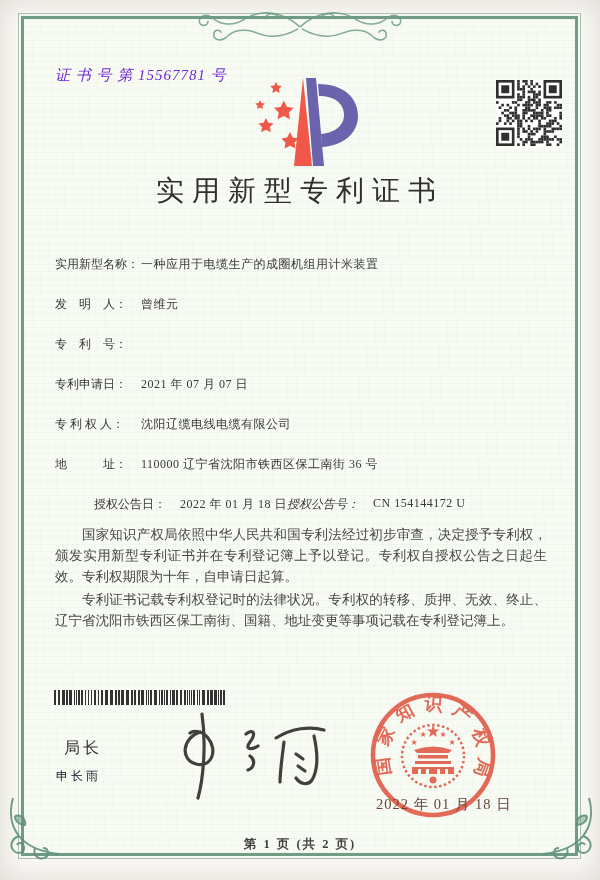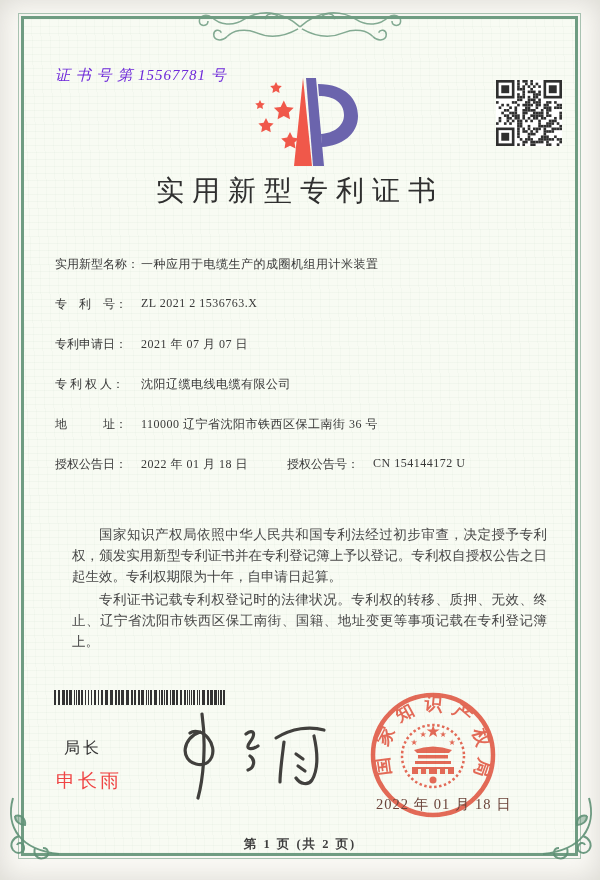--- a/index.html
+++ b/index.html
@@ -27,28 +27,28 @@
   .logo{left:246px;top:70px;}
   .qr{left:496px;top:80px;}
   .title{
     left:0;top:172px;width:100%;text-align:center;
     font-size:28px;letter-spacing:8px;color:#2f2f2f;font-weight:500;
   }
   .fields{left:55px;top:250px;width:492px;font-size:12px;color:#383838;}
   .frow{display:flex;height:40px;align-items:flex-start;padding-top:6px;box-sizing:border-box;}
   .flabel{flex:0 0 86px;white-space:pre;}
   .fvalue{letter-spacing:.5px;}
-  .fpair{display:flex;flex:0 0 232px;}
+  .fpair{display:flex;flex:0 0 232px;justify-content:flex-end;}
   .fpair2{display:flex;}
-  .fpair2 .flabel{flex:0 0 86px;}
+  .fpair2 .flabel{flex:0 0 86px;font-style:italic;}
   .body-text{left:55px;top:524px;width:492px;font-size:13.5px;line-height:21px;color:#474747;text-align:justify;}
-  .body-text p{margin:0 0 2px 17px;text-indent:2em;}
+  .body-text p{margin:0 0 2px 0;text-indent:2em;}
   .barcode{left:52px;top:690px;}
   .officer-title{left:64px;top:738px;font-size:16px;letter-spacing:3px;color:#333;font-family:"Liberation Sans","DejaVu Sans",sans-serif;}
-  .officer-name{left:56px;top:768px;font-size:19px;letter-spacing:3px;color:#ef4444;font-family:"Liberation Sans","DejaVu Sans",sans-serif;}
+  .officer-name{left:56px;top:768px;font-size:12px;letter-spacing:3px;color:#0f172a;font-family:"Liberation Sans","DejaVu Sans",sans-serif;}
   .sig{left:148px;top:700px;}
   .seal{left:368px;top:690px;mix-blend-mode:multiply;opacity:.88;}
   .seal-date{left:376px;top:795px;font-size:14.5px;letter-spacing:1px;color:#6b443a;z-index:5;}
   .footer{left:0;top:836px;width:100%;text-align:center;font-size:12.5px;letter-spacing:2px;color:#3f3f3f;font-weight:bold;}
   .orn-top{left:185px;top:1px;}
   .orn-bl{left:5px;top:792px;}
   .orn-br{left:527px;top:792px;}
   svg{display:block;}
 </style>
 </head>
@@ -333,22 +333,25 @@
     </svg>
 
   <div class="abs title">实用新型专利证书</div>
 
   <div class="abs fields">
     <div class="frow">
       <span class="flabel">实用新型名称：</span>
       <span class="fvalue">一种应用于电缆生产的成圈机组用计米装置</span>
     </div>
     <div class="frow">
+      <span class="flabel">发　明　人：</span>
+      <span class="fvalue">曾维元</span>
+    </div>
+    <div class="frow">
       <span class="flabel">专　利　号：</span>
-      <span class="fvalue">ZL 2021 2 1536763.X</span>
     </div>
     <div class="frow">
       <span class="flabel">专利申请日：</span>
       <span class="fvalue">2021 年 07 月 07 日</span>
     </div>
     <div class="frow">
       <span class="flabel">专 利 权 人：</span>
       <span class="fvalue">沈阳辽缆电线电缆有限公司</span>
     </div>
     <div class="frow">

